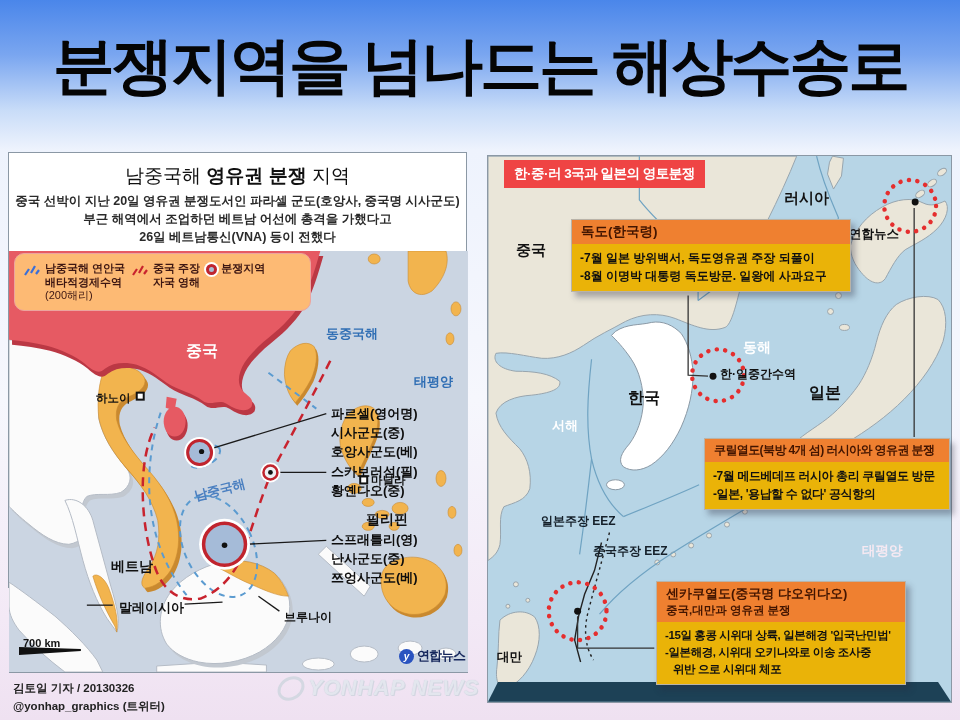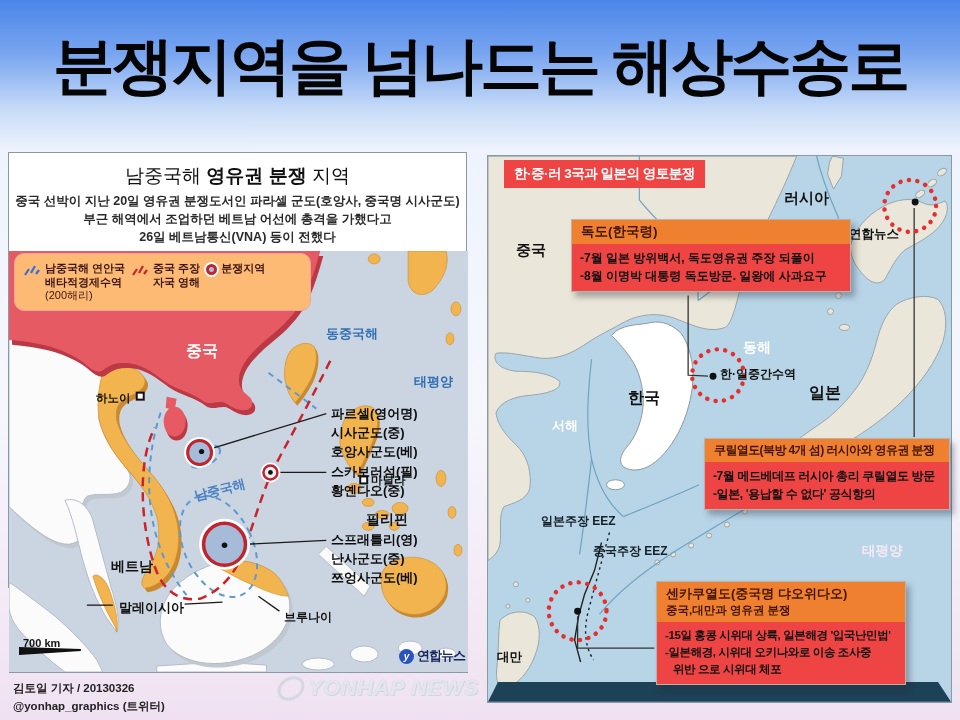--- a/index.html
+++ b/index.html
@@ -44,21 +44,21 @@
   .yonhap-logo { position:absolute; left:390px; top:494px; display:flex; align-items:center; gap:3px; z-index:5; }
   .yl-circle { width:15px; height:15px; border-radius:50%; background:#2a53c0; color:#fff; font-size:10px; font-weight:900; font-style:italic; text-align:center; line-height:15px; }
   .yl-text { font-size:13px; font-weight:900; color:#15265c; letter-spacing:-1px; }
   .rm-titlebar {
     position:absolute; left:16px; top:4px; z-index:5; background:#ef4444; color:#fff;
     font-size:13.5px; font-weight:800; letter-spacing:-0.5px; padding:5px 10px; white-space:nowrap;
   }
   .rm-svg { position:absolute; left:0; top:0; width:463px; height:546px; display:block; }
   .info-box { position:absolute; z-index:6; box-shadow:4px 5px 6px rgba(40,40,60,0.35); border:1px solid #b9b3a8; }
   .ib-header { background:#ef8030; color:#431500; font-weight:800; padding:3px 9px; white-space:nowrap; }
-  .ib-body { background:#ef4444; padding:5px 8px 6px 8px; }
+  .ib-body { background:#eab308; padding:5px 8px 6px 8px; }
   .ib-line { font-size:12px; line-height:18px; color:#101010; font-weight:600; white-space:nowrap; }
   .ib-line.indent { padding-left:8px; }
   .box-dokdo { left:83px; top:63px; width:280px; }
   .box-dokdo .ib-header { font-size:13.5px; }
   .box-kuril { left:216px; top:282px; width:246px; }
   .box-kuril .ib-header { font-size:12px; letter-spacing:-0.6px; }
   .box-kuril .ib-line { font-size:12px; letter-spacing:-0.4px; }
   .box-senkaku { left:168px; top:425px; width:250px; }
   .box-senkaku .ib-header { line-height:16px; padding:4px 9px; }
   .box-senkaku .hd1 { font-size:13px; display:block; }

